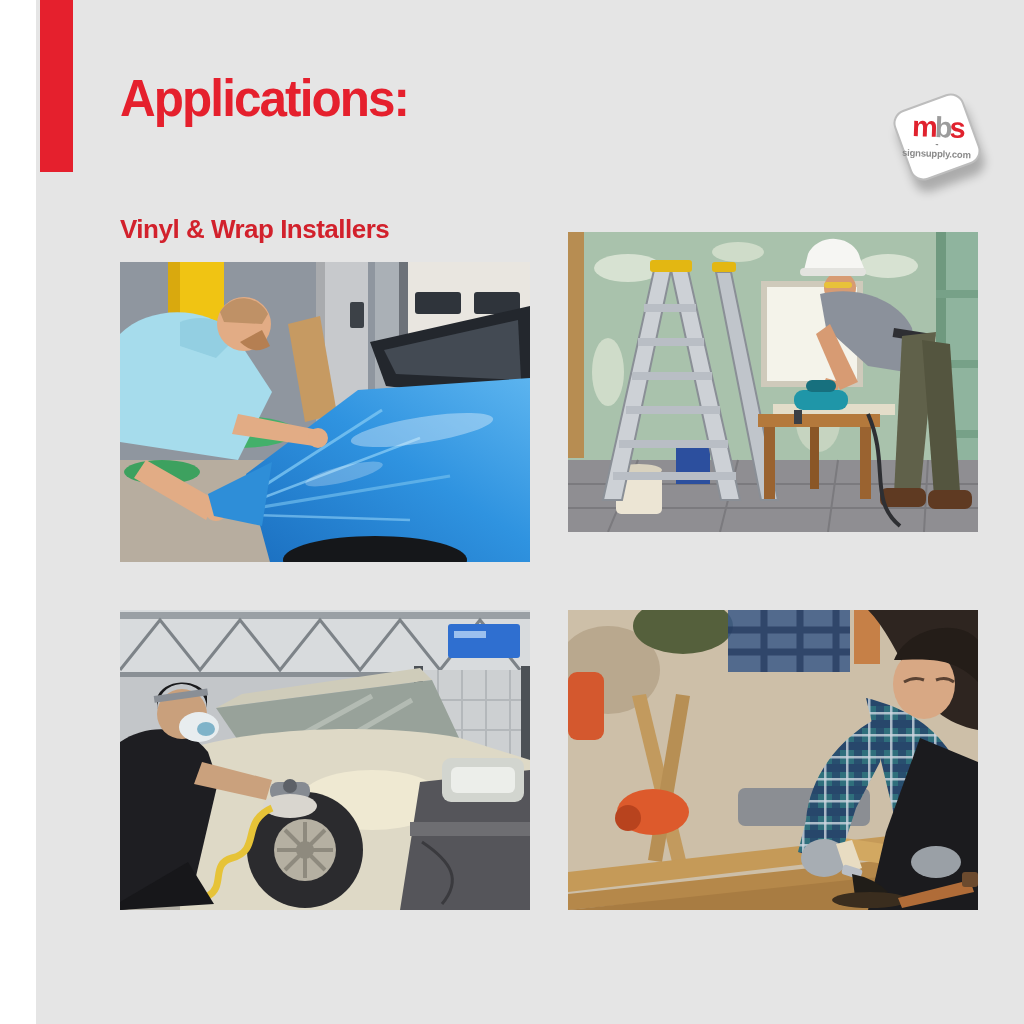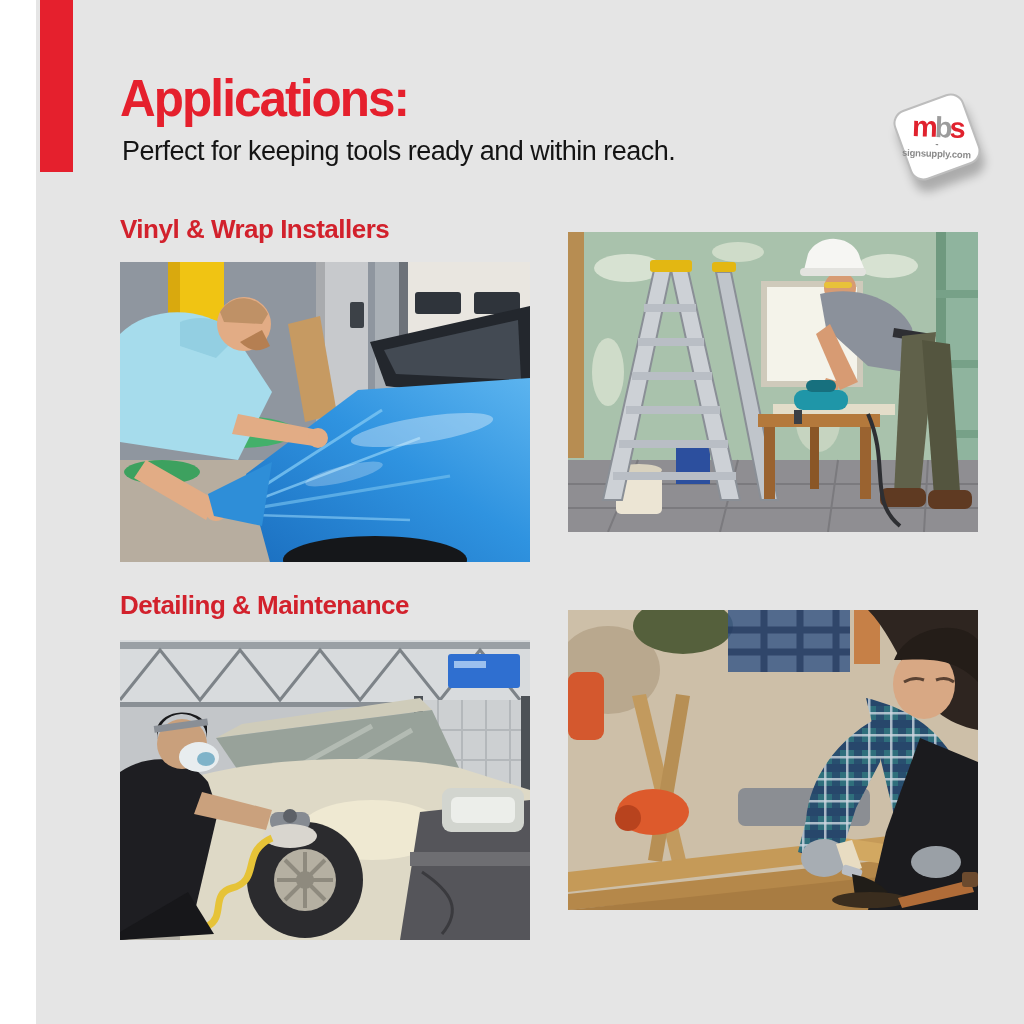--- a/index.html
+++ b/index.html
@@ -43,21 +43,20 @@
   .photo svg{display:block;width:410px;height:300px;}
 </style>
 </head>
 <body>
 
 <div class="canvas">
 
   <div class="accent-bar"></div>
 
   <div class="page-title">Applications:</div>
-  <div class="page-subtitle">Perfect for keeping tools ready and within reach.</div>
 
   <div class="logo">
     <div class="logo-inner">
       <div class="logo-word"><span class="red">m</span><span class="gray">b</span><span class="red">s</span></div>
       <div class="logo-domain">-signsupply.com</div>
     </div>
   </div>
 
   <div class="section sec-1">
     <div class="section-title">Vinyl &amp; Wrap Installers</div>
@@ -178,21 +177,20 @@
           <polygon points="354,108 382,112 392,260 366,264" fill="#54553f"></polygon>
           <rect x="312" y="256" width="46" height="19" rx="7" fill="#5f3a22"></rect>
           <rect x="360" y="258" width="44" height="19" rx="7" fill="#5f3a22"></rect>
           <path d="M300,182 C322,232 300,268 332,294" stroke="#2e2f33" stroke-width="4" fill="none"></path>
         </g>
       </svg>
     </div>
   </div>
 
   <div class="section sec-3">
-    <div class="section-title">Detailing &amp; Maintenance</div>
     <div class="photo" role="img" aria-label="Man in black shirt and respirator mask sanding a pale car fender with an orbital sander and yellow air hose in a workshop">
       <svg viewBox="0 0 410 300">
         <g>
           <rect width="410" height="300" fill="#c3c6c9"></rect>
           <rect width="410" height="66" fill="#d8dbdd"></rect>
           <rect y="2" width="410" height="7" fill="#9aa0a5"></rect>
           <path d="M0,60 L40,10 80,60 120,10 160,60 200,10 240,60 280,10 320,60 360,10 400,60" fill="none" stroke="#7d8388" stroke-width="3"></path>
           <rect y="62" width="410" height="5" fill="#8a9095"></rect>
           <rect x="298" y="60" width="112" height="240" fill="#cdd0d2"></rect>
           <path d="M298,90 H410 M298,120 H410 M298,150 H410 M298,180 H410 M298,210 H410 M298,240 H410 M298,270 H410" stroke="#b4b8bb" stroke-width="2"></path>

